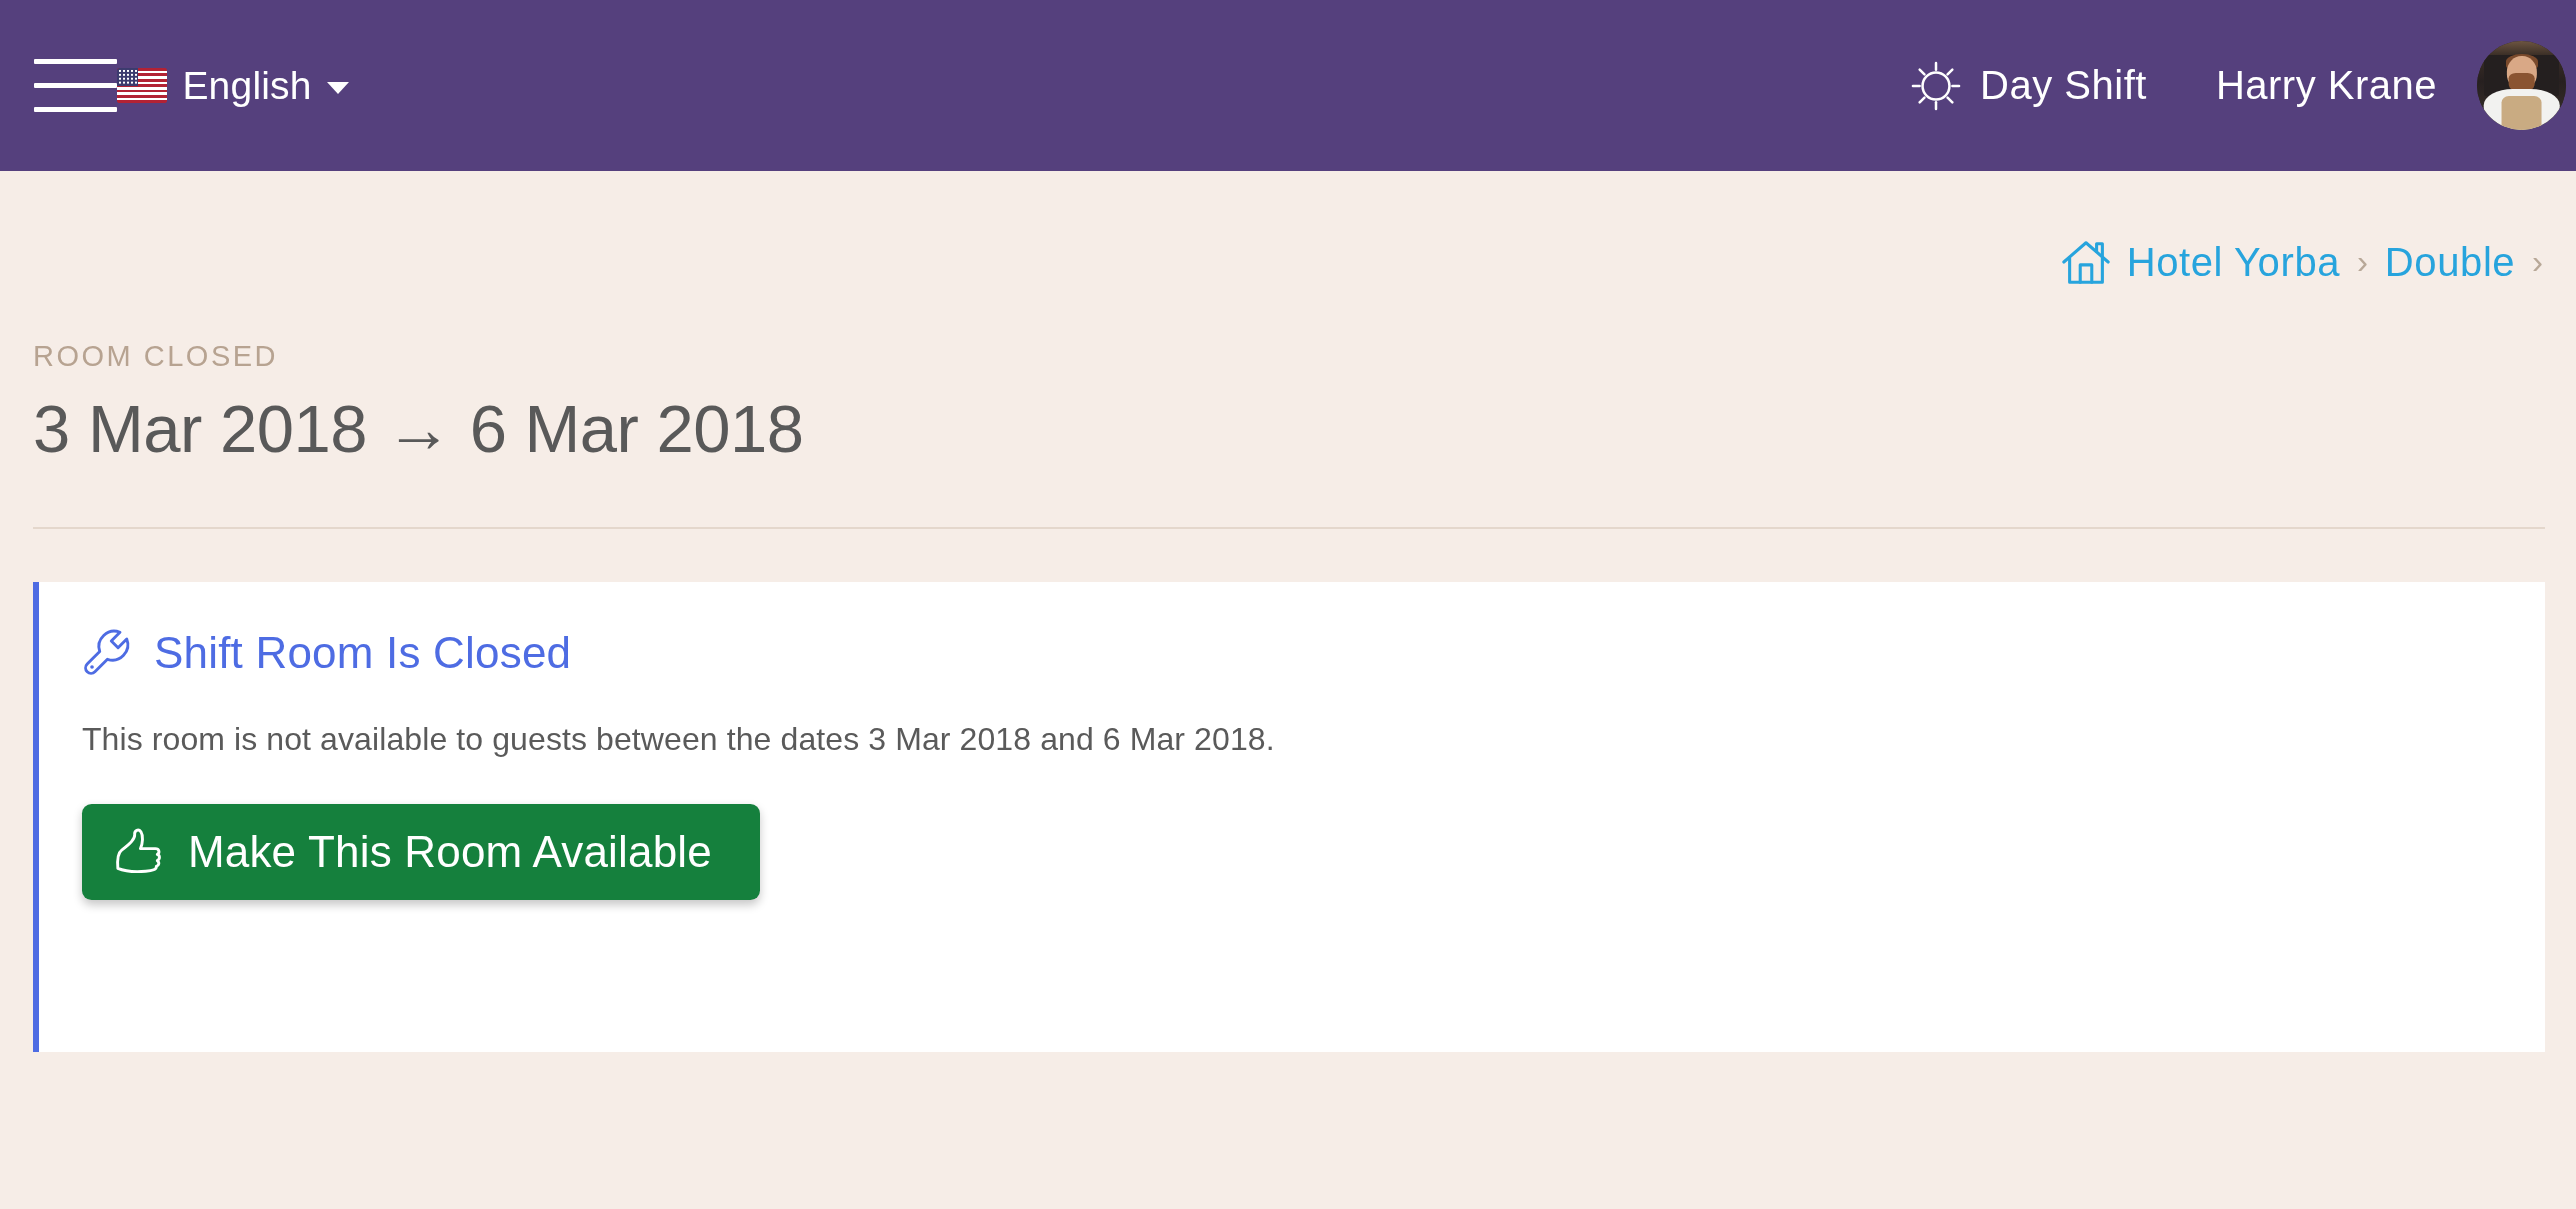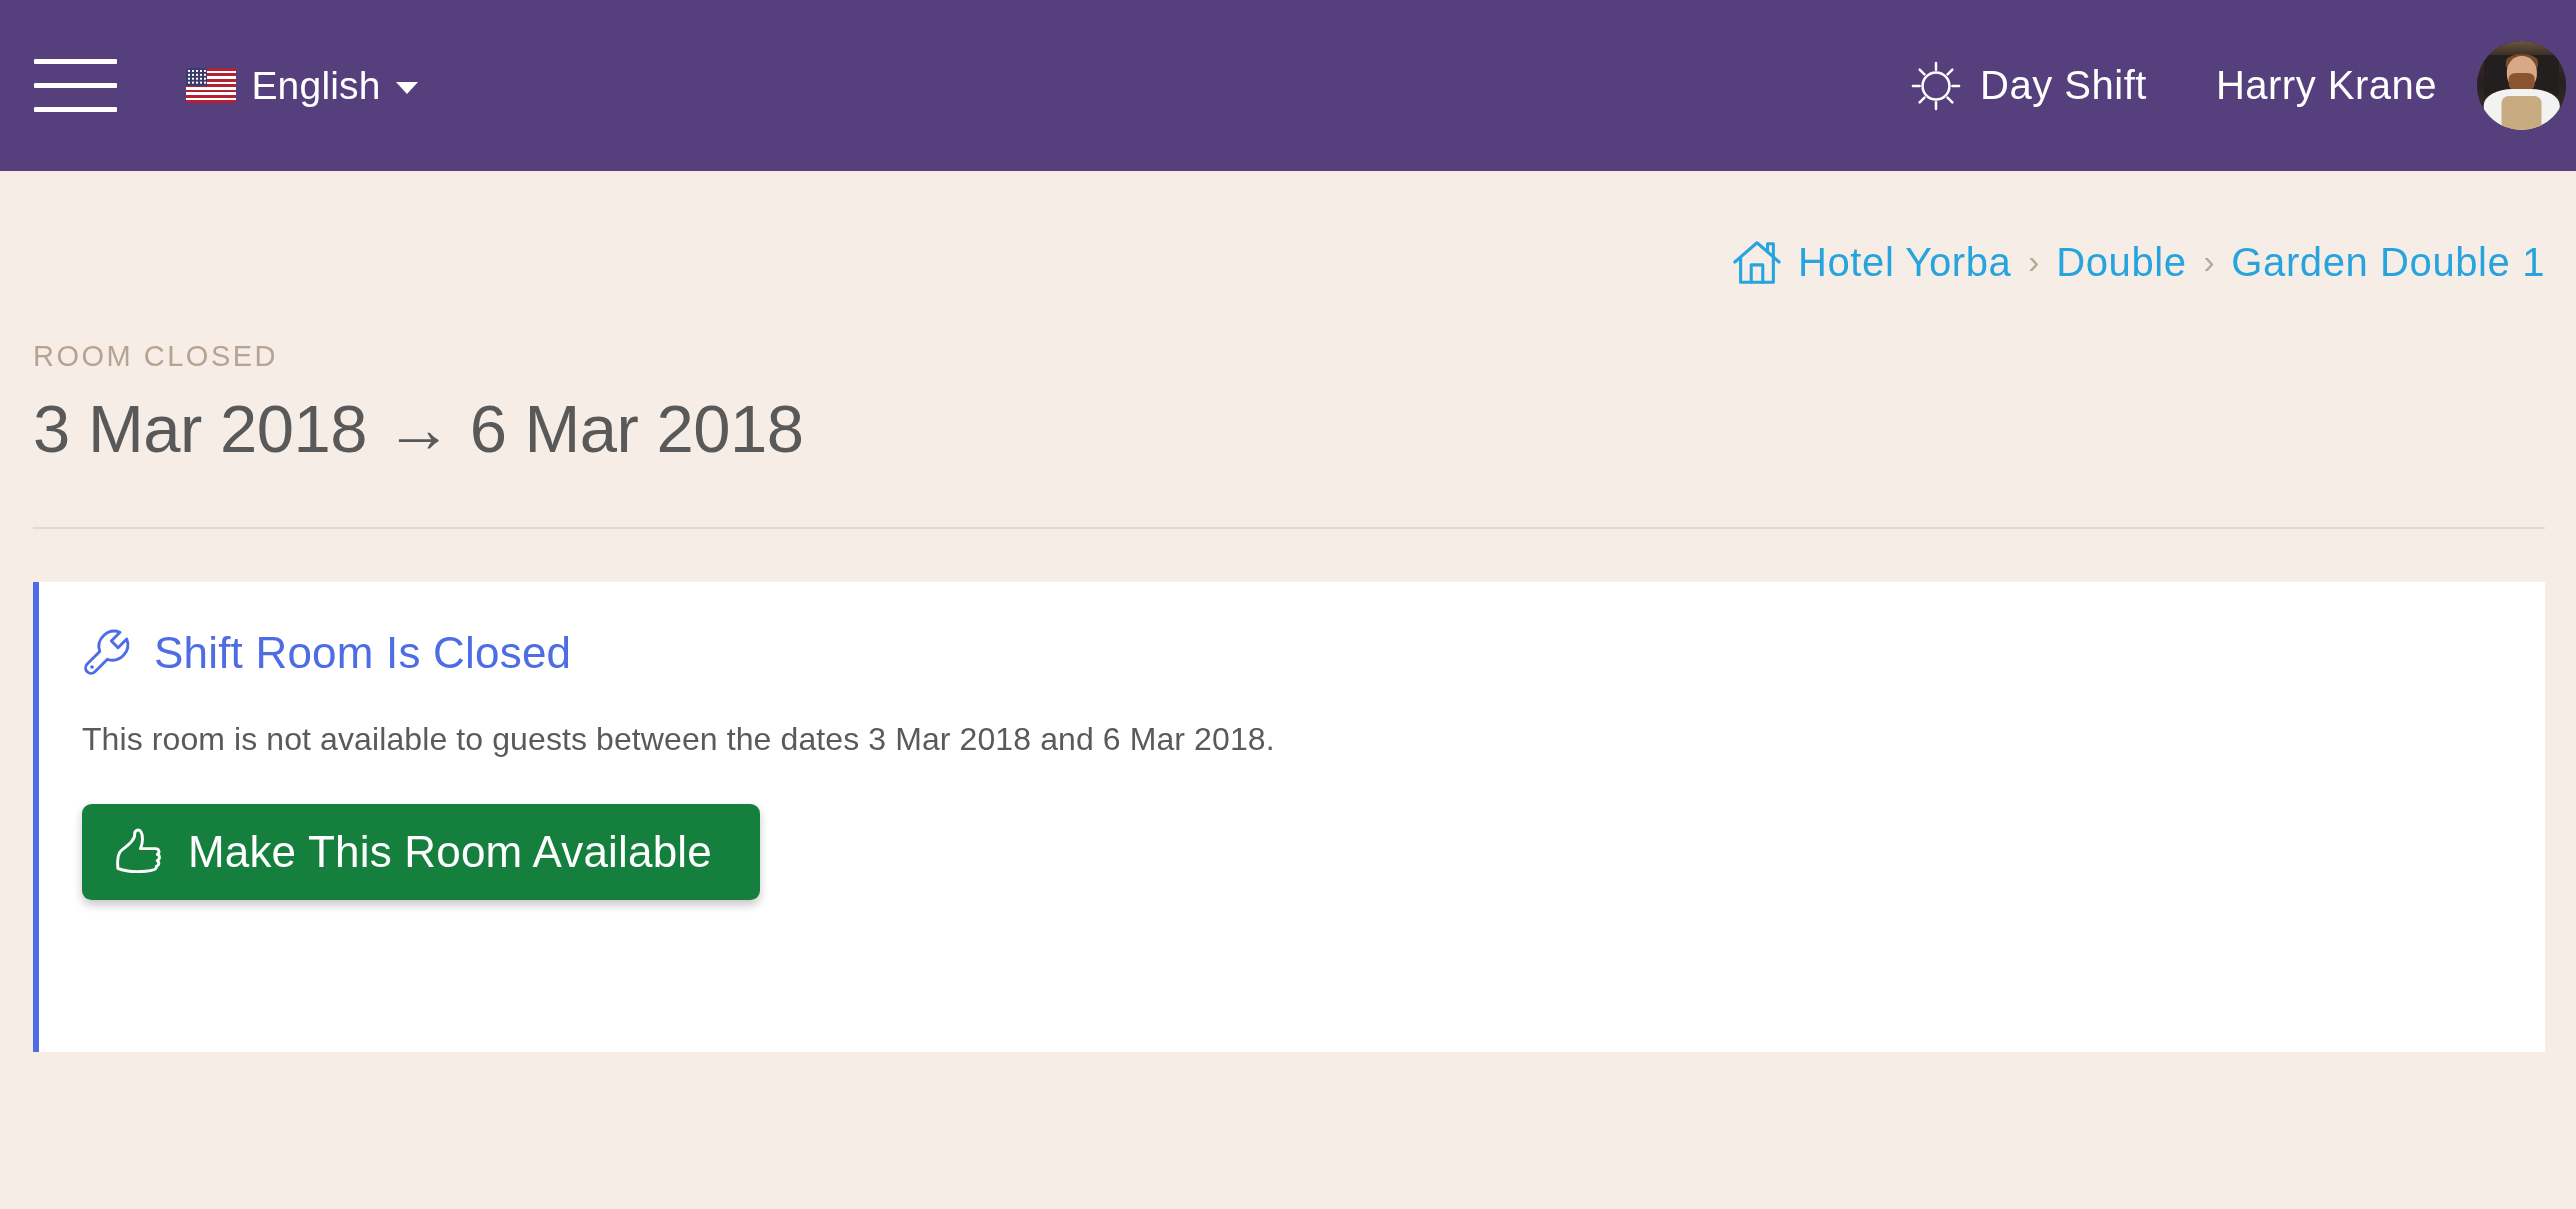--- a/index.html
+++ b/index.html
@@ -50,21 +50,20 @@
     font-size: 60px;
     line-height: 1;
     font-weight: 700;
     letter-spacing: -0.5px;
     font-family: "DejaVu Sans", sans-serif;
     cursor: pointer;
     white-space: nowrap;
   }
 
   .lang {
-    margin-left: 69px;
     display: flex;
     align-items: center;
     gap: 15.4px;
     cursor: pointer;
     white-space: nowrap;
   }
   .flag {
     width: 50px;
     height: 35px;
     border-radius: 2.9px;
@@ -376,21 +375,20 @@
       <svg class="home-icon" width="52" height="52" viewBox="0 0 54 54">
         <path d="M4 27 L27 7 L50 27" fill="none" stroke="#27a4dd" stroke-width="3.2" stroke-linecap="round" stroke-linejoin="round"></path>
         <path d="M10 23 L10 48 L44 48 L44 23" fill="none" stroke="#27a4dd" stroke-width="3.2" stroke-linecap="round" stroke-linejoin="round"></path>
         <path d="M21 48 L21 30 L33 30 L33 48" fill="none" stroke="#27a4dd" stroke-width="3.2" stroke-linecap="round" stroke-linejoin="round"></path>
         <path d="M38 16 L38 8 L44 8 L44 22" fill="none" stroke="#27a4dd" stroke-width="3.2" stroke-linecap="round" stroke-linejoin="round"></path>
       </svg>
       <a class="crumb">Hotel Yorba</a>
       <span class="crumb-sep">›</span>
       <a class="crumb">Double</a>
       <span class="crumb-sep">›</span>
-      <a class="crumb">Garden Double 1</a>
     </nav>
   </div>
 
   <div class="title-block">
     <div class="eyebrow">ROOM CLOSED</div>
     <h1 class="page-title">3 Mar 2018 → 6 Mar 2018</h1>
   </div>
 
   <div class="divider"></div>
 

